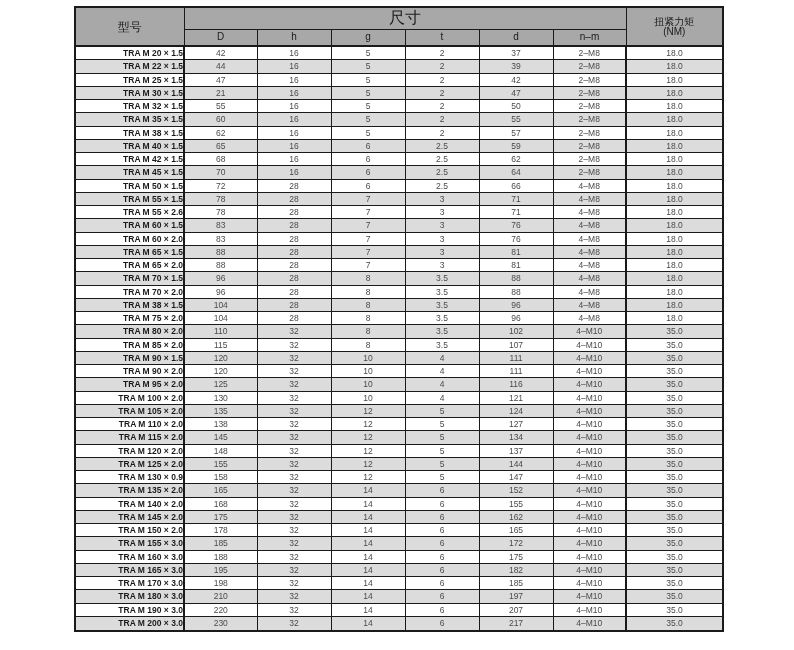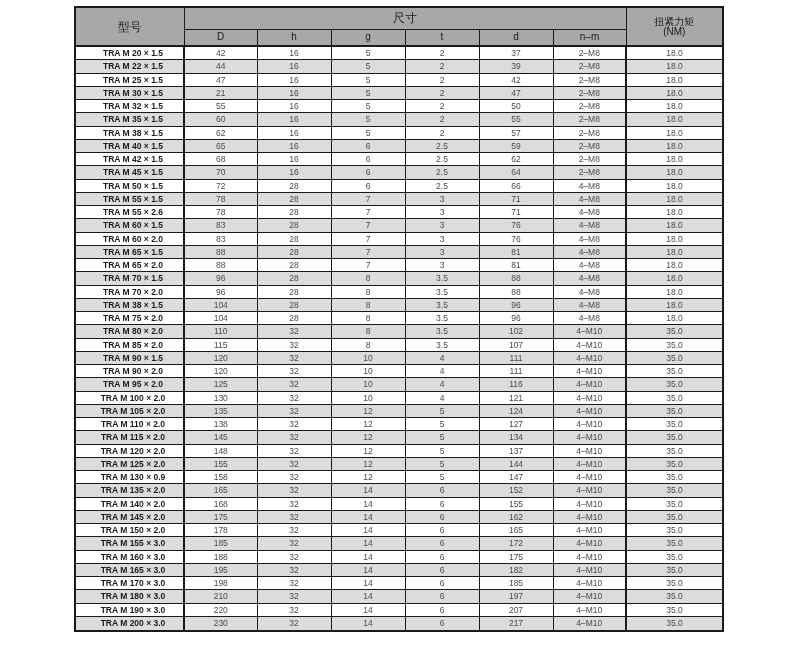--- a/index.html
+++ b/index.html
@@ -20,27 +20,27 @@
     border:2px solid var(--border);
   }
   .spec-table th,.spec-table td{
     border:1px solid var(--border);
     text-align:center;vertical-align:middle;
     line-height:1;overflow:hidden;white-space:nowrap;
   }
   thead th{background:var(--header-bg);color:var(--text-dark);font-weight:normal;}
   thead{border-bottom:2px solid var(--border);}
   .th-model{font-size:12px;border-right:2px solid var(--border);margin-top:15px;}
-  .th-size{font-size:12px;height:22px;}
+  .th-size{font-size:16px;height:22px;}
   .th-torque{font-size:10px;border-left:2px solid var(--border);line-height:1.45;margin-top:37px;}
   .th-sub{font-size:10px;height:17px;}
   tbody td{font-size:8.5px;color:var(--text-val);background:var(--row-bg);}
   tbody tr.alt td{background:var(--row-alt-bg);}
   tbody td.model{
-    text-align:center;padding-left:7px;font-weight:bold;color:var(--text-dark);
+    text-align:right;padding-left:7px;font-weight:bold;color:var(--text-dark);
     border-right:2px solid var(--border);font-size:8.5px;
   }
   tbody td.torque{border-left:2px solid var(--border);}
 </style>
 </head>
 <body>
 
 <table class="spec-table">
   <colgroup>
     <col style="width:109px">

